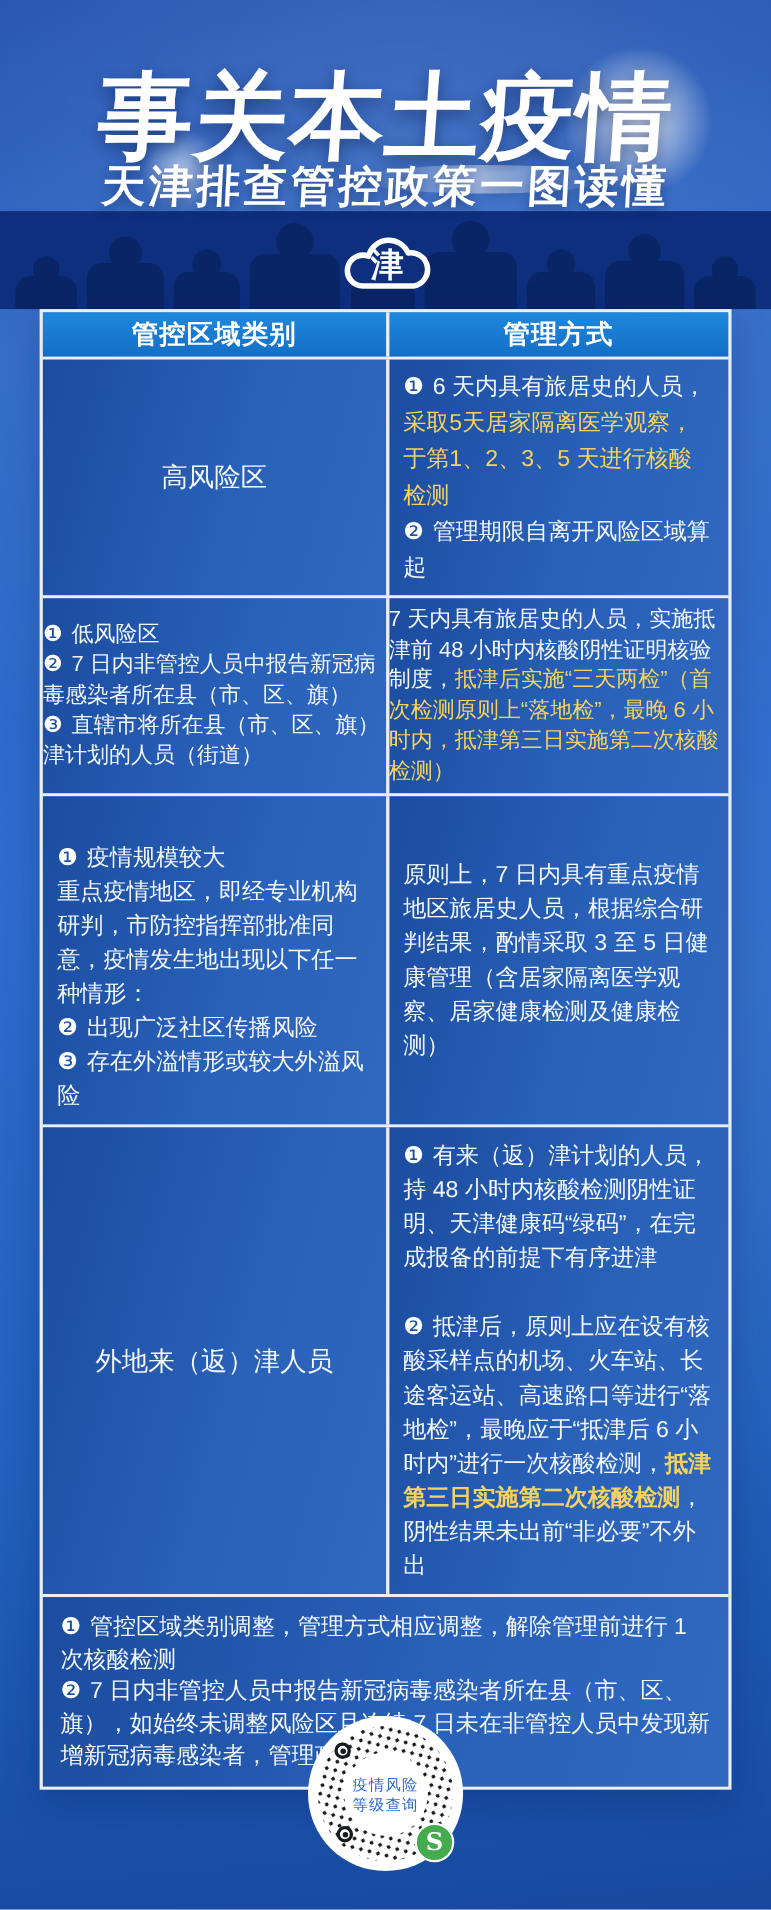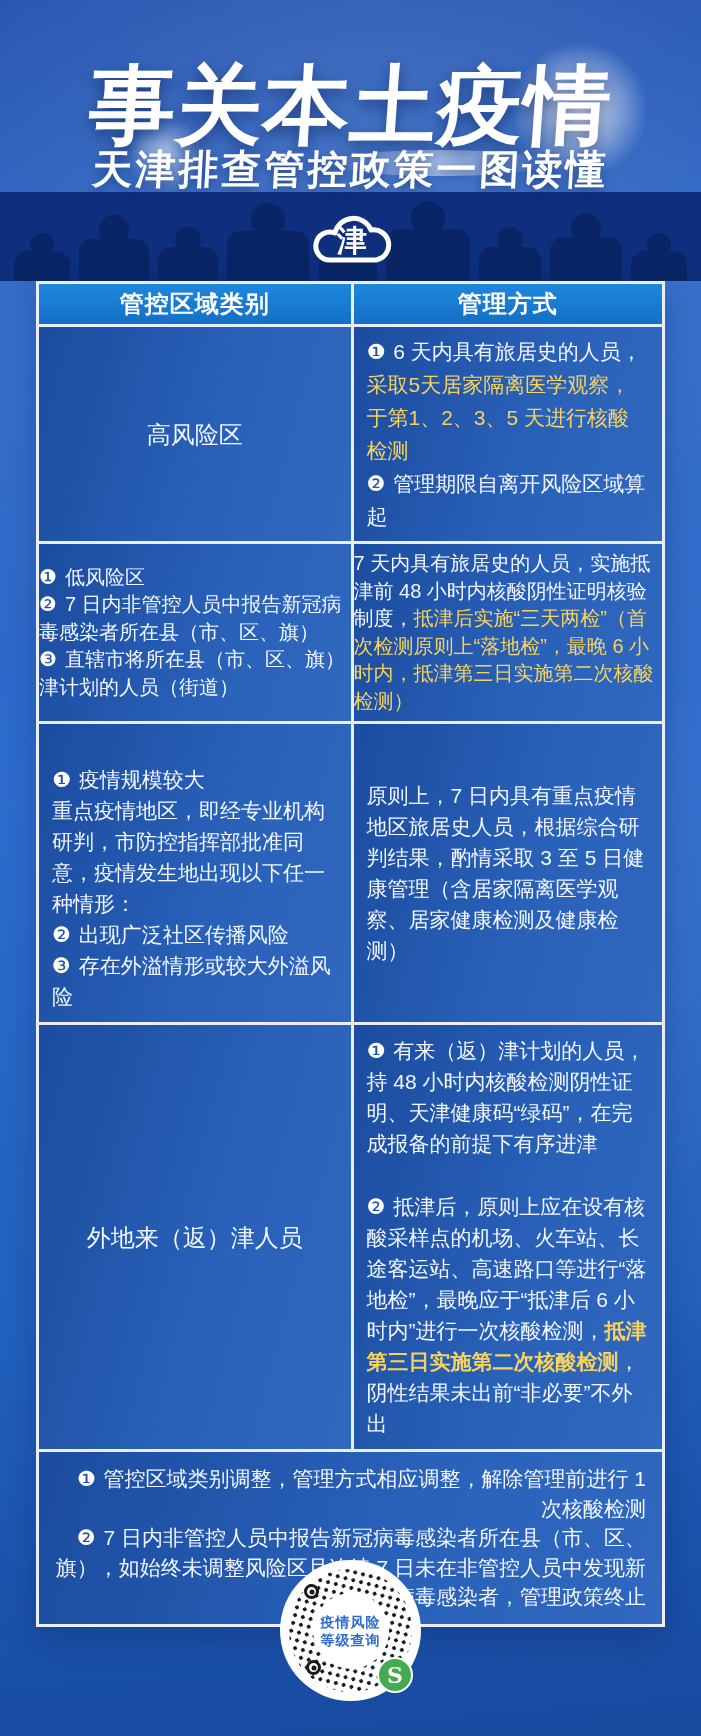--- a/index.html
+++ b/index.html
@@ -82,21 +82,21 @@
   }
   .body-cell{display:flex;flex-direction:column;justify-content:center;padding:10px 13px;font-size:21px;line-height:31px;}
   .center-cell{align-items:center;text-align:center;font-size:24px;}
   .r1 .tcell{min-height:146px;}
   .r1 .body-cell{line-height:33px;padding:8px 13px;}
   .r2 .tcell{min-height:168px;}
   .r2 .body-cell{font-size:20px;line-height:27.5px;padding:6px 0;}
   .r3 .tcell{min-height:296px;}
   .r4 .tcell{min-height:360px;gap:32px;}
   .rfoot .tcell{min-height:152px;width:100%;}
-  .rfoot .body-cell{line-height:29.5px;padding:12px 16px;text-align:right;}
+  .rfoot .body-cell{line-height:29.5px;padding:12px 16px;}
   .li{margin:0;}
   .gap{margin-top:30px;}
   .num{margin-right:8px;color:#fff;}
   .yellow{color:var(--yellow);}
   .yellow-bold{color:var(--yellow);font-weight:bold;}
   
   .note1{position:absolute;top:1486px;left:0;width:100%;text-align:center;font-size:25px;font-weight:bold;color:#fff;letter-spacing:1px;}
   .note2{position:absolute;top:1524px;left:0;width:100%;text-align:center;font-size:24px;color:#fff;letter-spacing:1px;}
   
   .qr{position:absolute;left:280px;top:1560px;width:141px;height:141px;border-radius:50%;background:#fff;z-index:2;}
@@ -104,21 +104,21 @@
     position:absolute;inset:9px;border-radius:50%;
     background:
       radial-gradient(circle,#17191d 1.7px,rgba(0,0,0,0) 1.9px);
     background-size:8px 8px;
     transform:rotate(14deg);
   }
   .qr-center{
     position:absolute;left:50%;top:50%;transform:translate(-50%,-50%);
     width:76px;height:76px;border-radius:50%;background:#fff;
     display:flex;flex-direction:column;align-items:center;justify-content:center;
-    font-size:14px;font-weight:bold;color:var(--qr-blue);line-height:18px;letter-spacing:1px;
+    font-size:14px;font-weight:normal;color:var(--qr-blue);line-height:18px;letter-spacing:1px;
   }
   .bullseye{position:absolute;width:15px;height:15px;border:3px solid #17191d;border-radius:50%;background:#fff;}
   .bullseye::after{content:"";position:absolute;left:50%;top:50%;transform:translate(-50%,-50%);width:5px;height:5px;border-radius:50%;background:#17191d;}
   .b1{left:24px;top:24px;}
   .b2{left:26px;top:100px;}
   .badge{
     position:absolute;right:8px;bottom:8px;width:36px;height:36px;border-radius:50%;
     background:var(--green);border:2px solid #fff;
     display:flex;align-items:center;justify-content:center;
     color:#fff;font-size:22px;font-weight:bold;font-family:"DejaVu Serif","Liberation Serif",serif;

